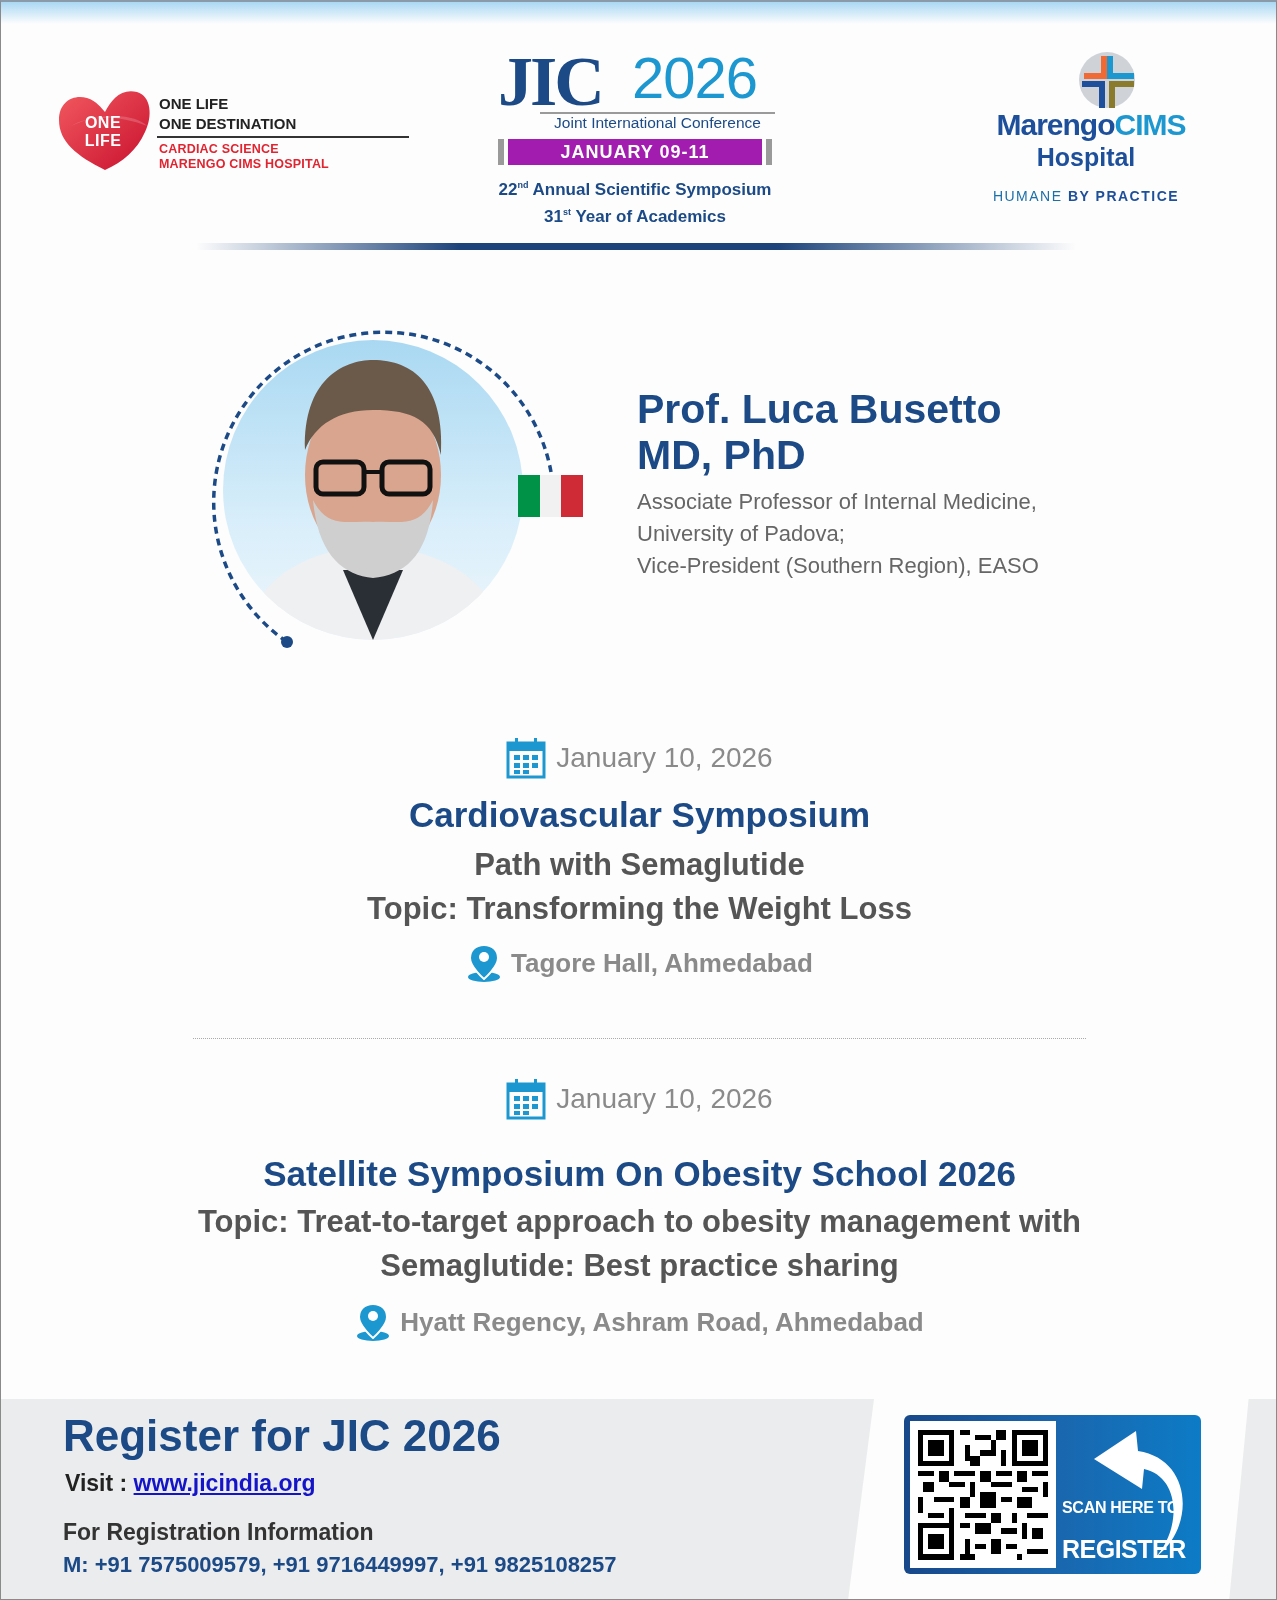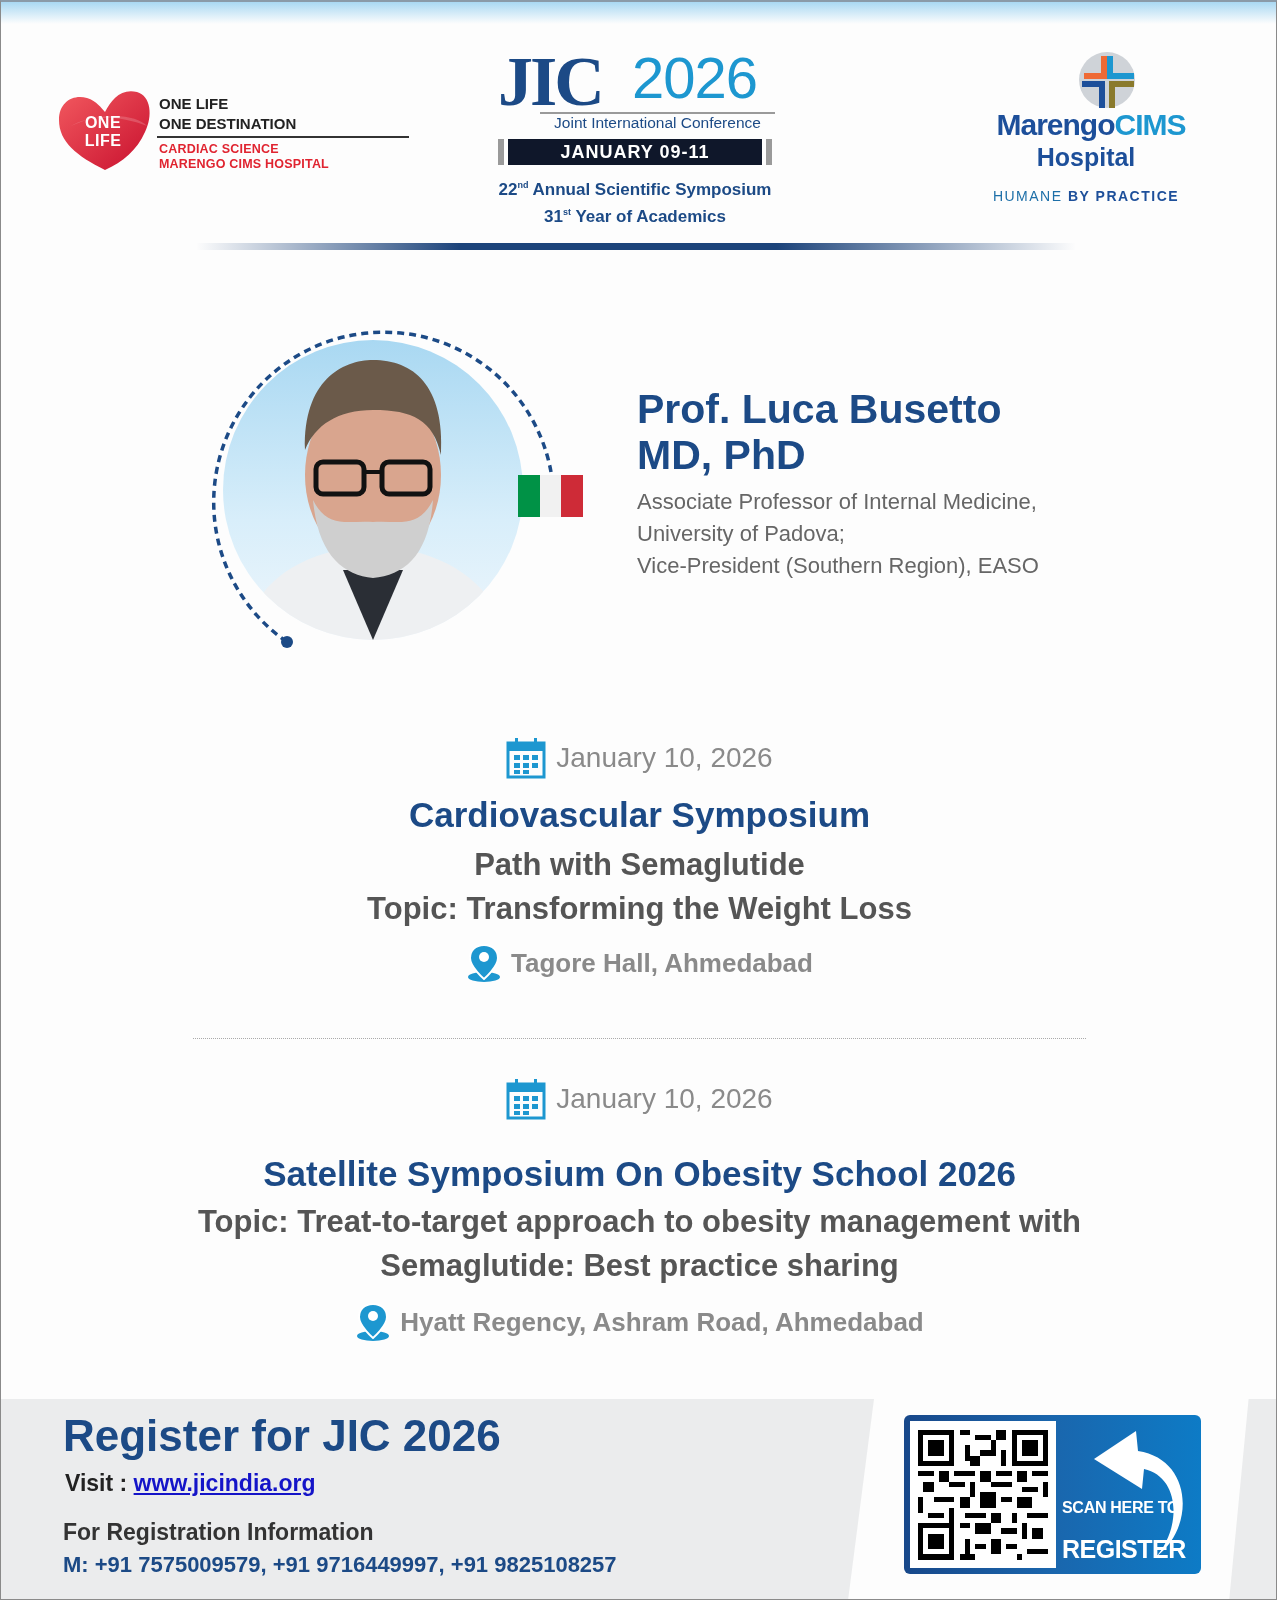--- a/index.html
+++ b/index.html
@@ -16,21 +16,21 @@
   .onelogo .rule { position: absolute; left: 100px; top: 50px; width: 252px; height: 1.5px; background: #333; }
   .onelogo .l2 { position: absolute; left: 102px; top: 56px; font-weight: bold; font-size: 12.5px; color: #e02430; line-height: 15px; letter-spacing: 0.2px; }
 
   .jic { position: absolute; left: 495px; top: 44px; width: 285px; height: 180px; }
   .jic .jic-word { position: absolute; left: 2px; top: -4px; font-family: "Liberation Serif", "DejaVu Serif", serif; font-weight: bold; font-size: 70px; color: #1c4a86; letter-spacing: -3px; line-height: 80px; }
   .jic .jic-year { position: absolute; left: 136px; top: -2px; font-weight: normal; font-size: 58px; color: #1d97d0; letter-spacing: -1px; line-height: 68px; }
   .jic .jic-rule { position: absolute; left: 44px; top: 66px; width: 235px; height: 1.5px; background: #9a9a9a; }
   .jic .jic-sub { position: absolute; left: 44px; top: 68px; width: 235px; text-align: center; font-size: 15.5px; color: #1c4a86; }
   .jic .datebar { position: absolute; left: 2px; top: 93px; width: 274px; height: 26px; }
   .jic .datebar .cap { position: absolute; top: 0; width: 6px; height: 26px; background: #9a9a9a; }
-  .jic .datebar .bar { position: absolute; left: 10px; top: 0; width: 254px; height: 26px; background: #0f172a; color: #fff; text-align: center; font-size: 18px; font-weight: bold; line-height: 26px; letter-spacing: 1px; }
+  .jic .datebar .bar { position: absolute; left: 10px; top: 0; width: 254px; height: 26px; background: #a21caf; color: #fff; text-align: center; font-size: 18px; font-weight: bold; line-height: 26px; letter-spacing: 1px; }
   .jic .sym { position: absolute; left: 0; top: 128px; width: 278px; text-align: center; color: #1c4a86; font-weight: bold; font-size: 17px; line-height: 22px; }
   .jic .sym sup { font-size: 9px; vertical-align: 7px; }
 
   .marengo { position: absolute; left: 960px; top: 46px; width: 260px; height: 170px; }
   .marengo .globe { position: absolute; left: 115px; top: 2px; width: 62px; height: 60px; }
   .marengo .m1 { position: absolute; left: 0; top: 60px; width: 260px; text-align: center; font-weight: bold; font-size: 30px; letter-spacing: -1px; line-height: 34px; }
   .marengo .m1 .a { color: #1d4f9a; }
   .marengo .m1 .b { color: #1d97d0; }
   .marengo .m2 { position: absolute; left: 0; top: 94px; width: 250px; text-align: center; color: #1d4f9a; font-weight: bold; font-size: 25px; line-height: 30px; }
   .marengo .m3 { position: absolute; left: 0; top: 140px; width: 250px; text-align: center; color: #1d6fa8; font-size: 14px; letter-spacing: 1.5px; }

